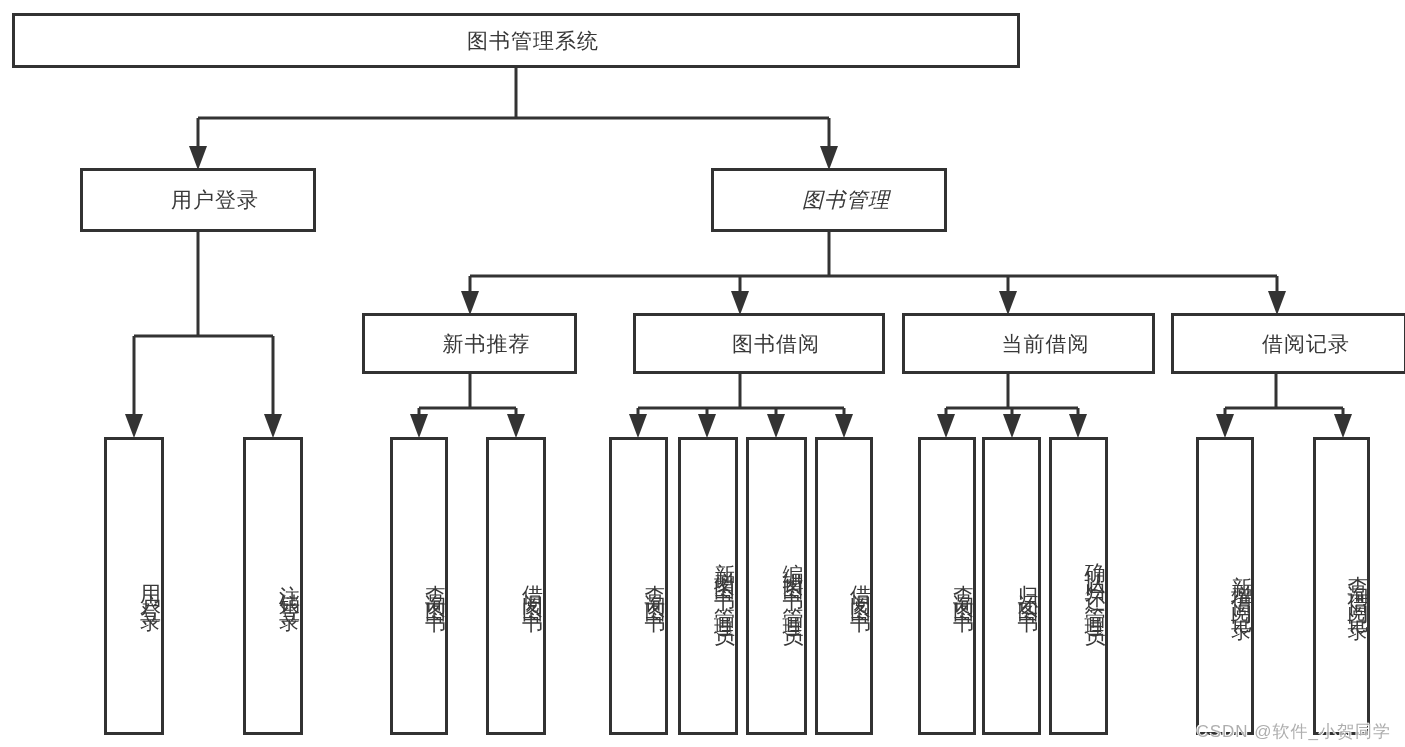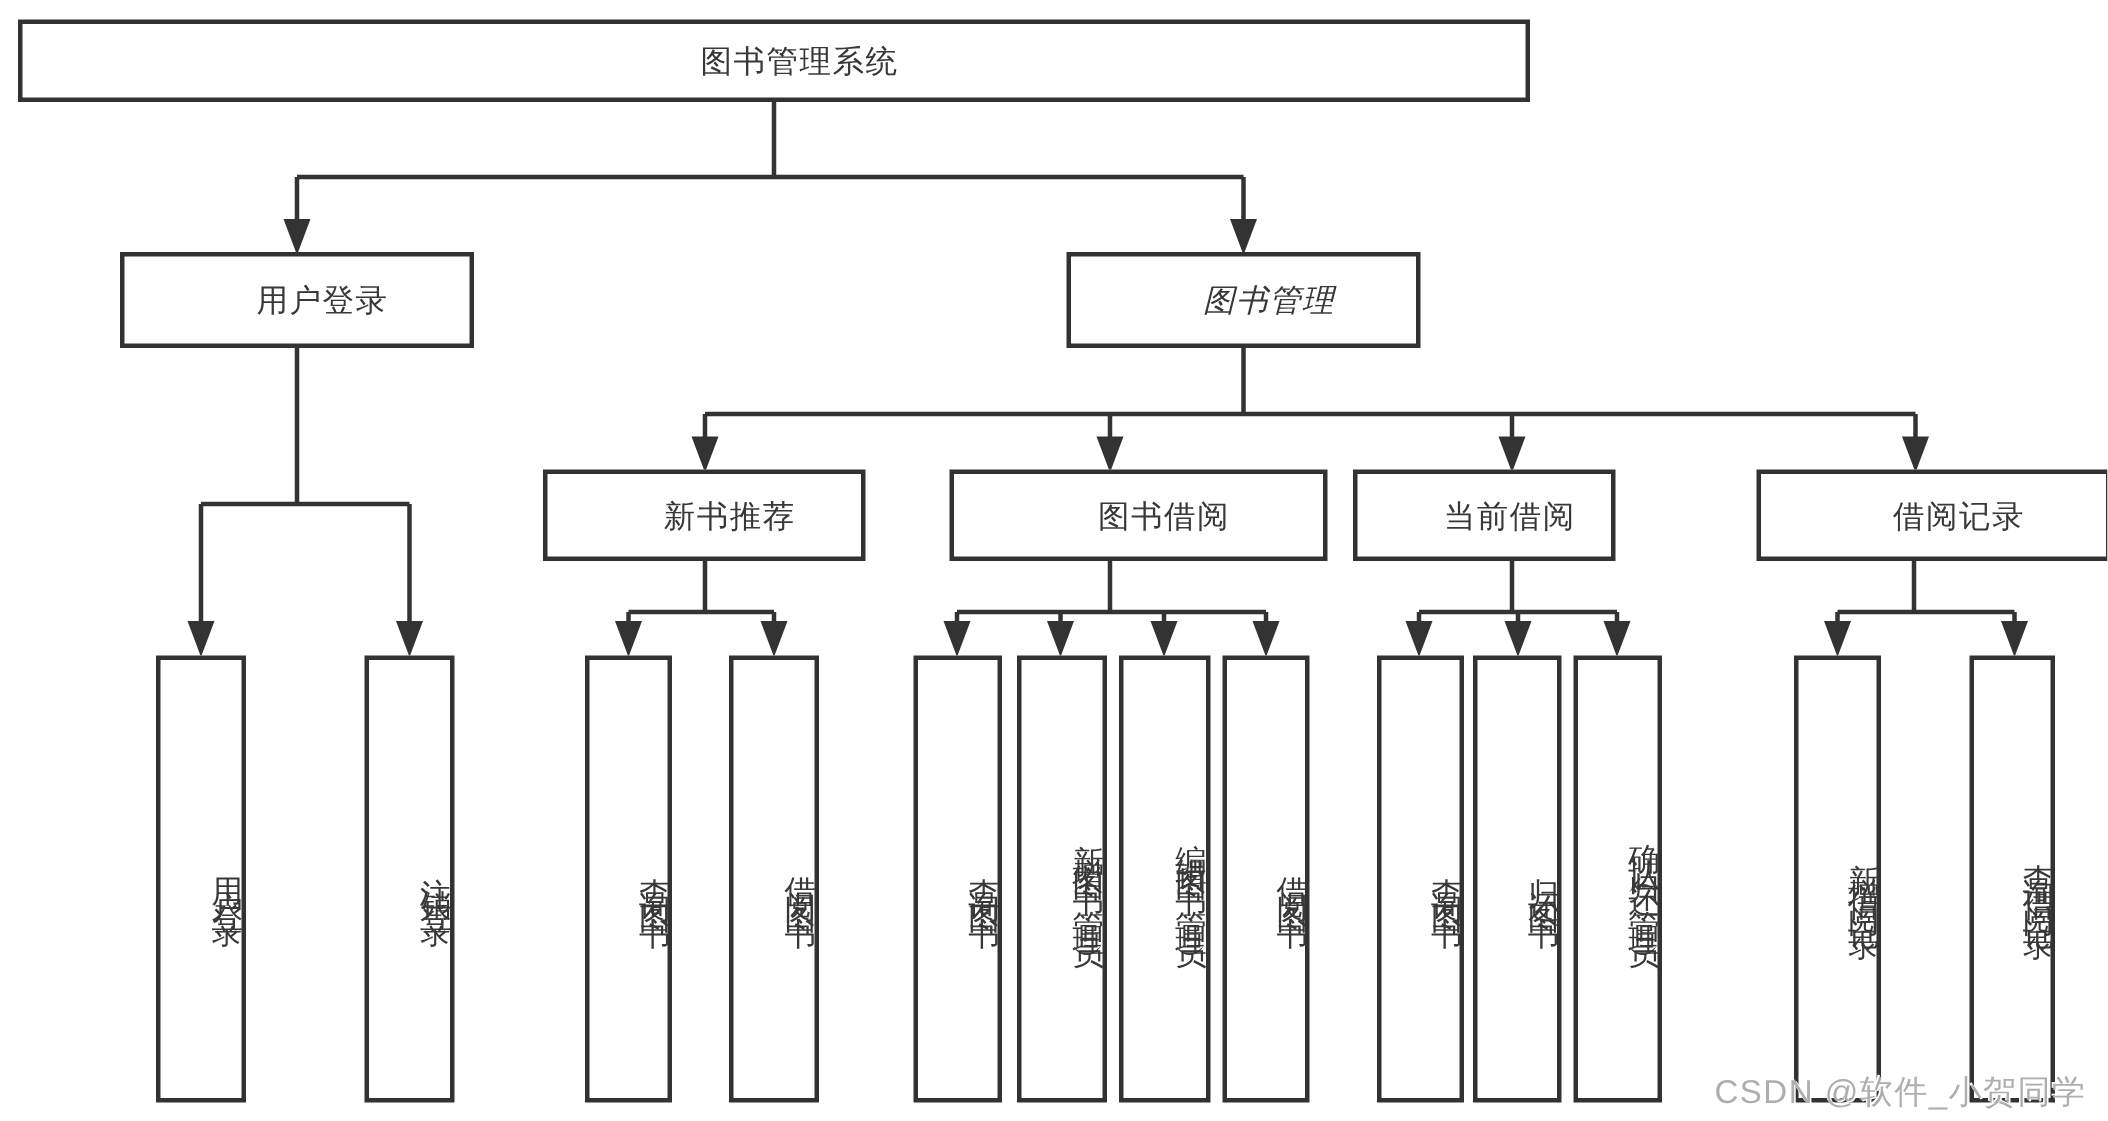--- a/index.html
+++ b/index.html
@@ -43,21 +43,21 @@
     letter-spacing: 9px;
     line-height: 1;
     white-space: normal;
   }
   
   .n-root            { left: 12px;   top: 13px;  width: 1008px; height: 55px; }
   .n-user-login      { left: 80px;   top: 168px; width: 236px;  height: 64px; }
   .n-book-management { left: 711px;  top: 168px; width: 236px;  height: 64px; font-style: italic; }
   .n-new-book        { left: 362px;  top: 313px; width: 215px;  height: 61px; text-align: right; }
   .n-book-borrow     { left: 633px;  top: 313px; width: 252px;  height: 61px; }
-  .n-current-borrow  { left: 902px;  top: 313px; width: 175px;  height: 61px; }
+  .n-current-borrow  { left: 902px;  top: 313px; width: 253px;  height: 61px; }
   .n-borrow-record   { left: 1171px; top: 313px; width: 236px;  height: 61px; }
   
   .lf { top: 437px; height: 298px; width: 60px; }
   .l-ul-login     { left: 104px; }
   .l-ul-logout    { left: 243px; }
   .l-nb-query     { left: 390px; width: 58px; }
   .l-nb-borrow    { left: 486px; width: 60px; }
   .l-bb-query     { left: 609px; width: 59px; }
   .l-bb-add       { left: 678px; width: 60px; }
   .l-bb-edit      { left: 746px; width: 61px; }
@@ -66,21 +66,21 @@
   .l-cb-return    { left: 982px; width: 59px; }
   .l-cb-confirm   { left: 1049px; width: 59px; }
   .l-br-add       { left: 1196px; width: 58px; }
   .l-br-query     { left: 1313px; width: 57px; }
   
   .watermark {
     position: absolute;
     right: 14px;
     bottom: 4px;
     z-index: 2;
-    font-size: 22px;
+    font-size: 17px;
     color: #aeaeae;
     letter-spacing: 1px;
     text-shadow: 1px 1px 0 #ffffff, -1px -1px 0 #ffffff;
     white-space: nowrap;
   }
 </style>
 </head>
 <body>
 
 <div id="stage">

